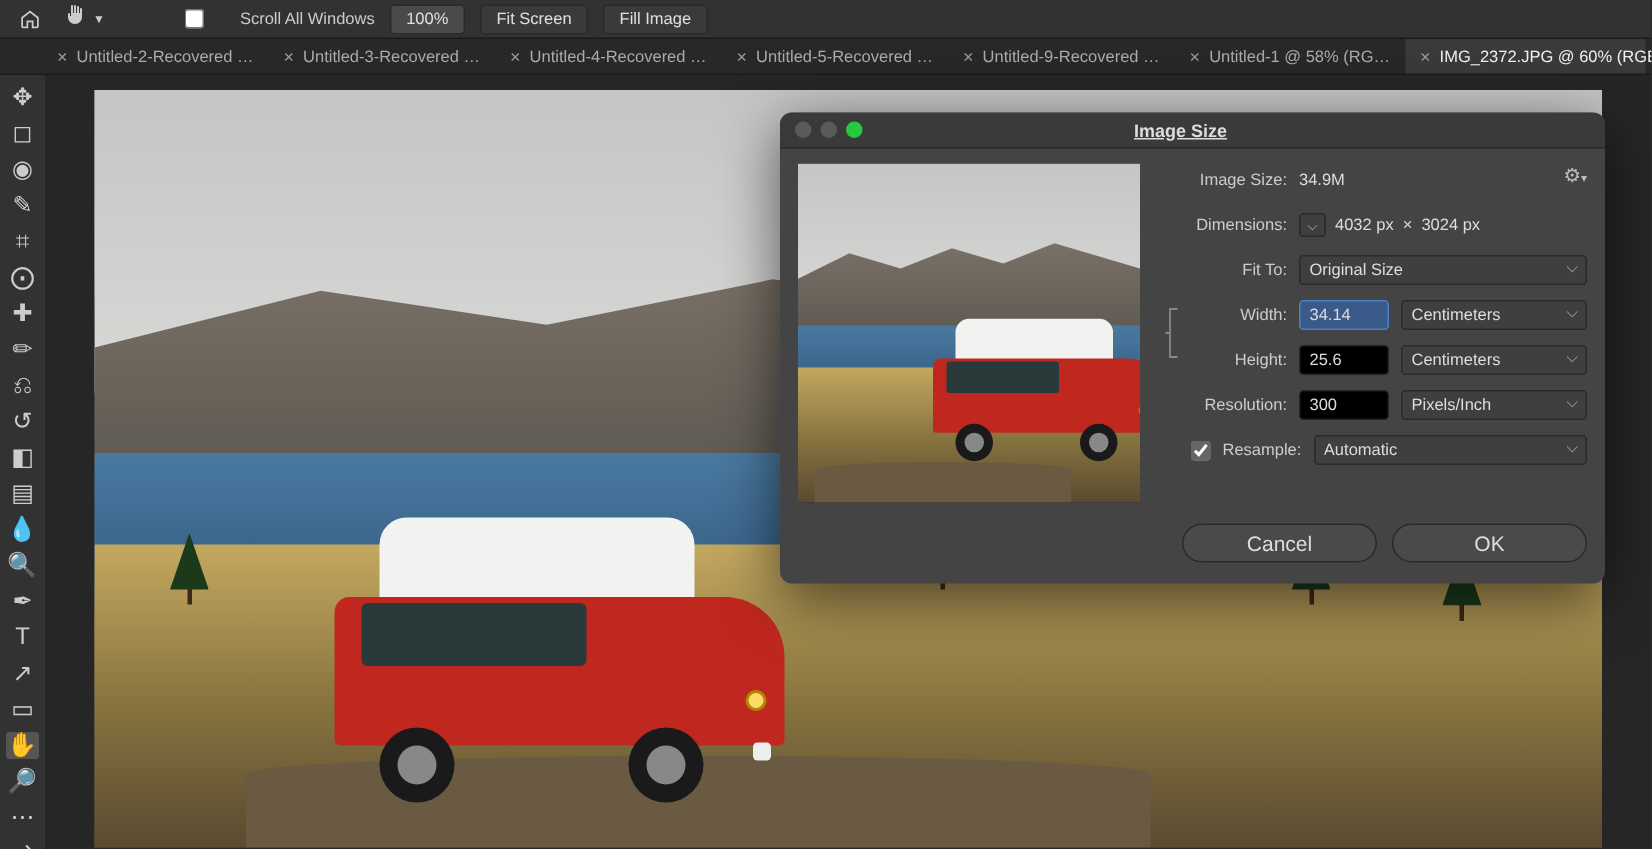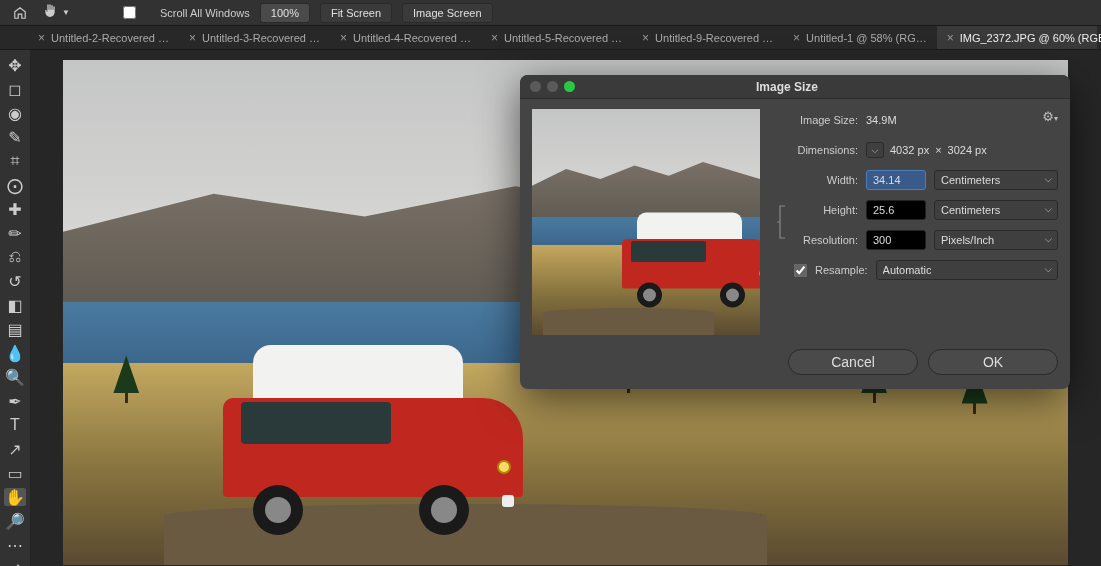--- a/index.html
+++ b/index.html
@@ -50,21 +50,21 @@
 .tree::after{content:"";position:absolute;bottom:10px;left:0;width:100%;height:38px;background:#1a3a1a;clip-path:polygon(50% 0,100% 100%,0 100%);}
 
 
 .dialog { position:absolute; left:520px; top:75px; width:550px; background:#444; border-radius:8px; box-shadow:0 10px 40px rgba(0,0,0,0.6); overflow:hidden; }
 .dlg-title { height:24px; background:#3a3a3a; display:flex; align-items:center; position:relative; border-bottom:1px solid #2a2a2a; }
 .traffic { display:flex; gap:6px; padding-left:10px; }
 .tl { width:11px; height:11px; border-radius:50%; }
 .tl.r { background:#5a5a5a; }
 .tl.y { background:#5a5a5a; }
 .tl.g { background:#28c840; }
-.dlg-title-text { position:absolute; left:0; right:16px; text-align:center; color:#ddd; font-size:12px; font-weight:600; }
+.dlg-title-text { position:absolute; left:0; right:16px; text-align:center; color:#ddd; font-size:12px; font-weight:600;text-decoration:underline; }
 .dlg-body { display:flex; padding:10px 12px 14px 12px; gap:12px; }
 .preview { width:228px; height:226px; background:#2a2a2a; position:relative; overflow:hidden; }
 .preview .canvas-mini { position:absolute; inset:0; }
 .preview .sky{inset:0 0 55% 0;}
 .preview .van{ transform:scale(0.5); transform-origin:center; left:15px; bottom:-20px; }
 .fields { flex:1; display:flex; flex-direction:column; gap:8px; font-size:11px; color:#ccc; position:relative; }
 .row { display:flex; align-items:center; gap:8px; height:22px; }
 .row .lbl { width:86px; text-align:right; }
 .row .val { color:#ddd; }
 .row input[type=text] { width:60px; background:#000000; border:1px solid #222; color:#ddd; padding:3px 6px; font-size:11px; border-radius:3px; }
@@ -94,21 +94,21 @@
           <path d="M12 2a1 1 0 0 1 1 1v7h1V4a1 1 0 1 1 2 0v6h1V6a1 1 0 1 1 2 0v8c0 4-3 7-7 7s-7-3-7-7v-3a1 1 0 1 1 2 0v2h1V3a1 1 0 0 1 1-1 1 1 0 0 1 1 1v7h1V3a1 1 0 0 1 1-1z"></path>
         </svg></span>
     <span style="font-size:8px;">▼</span>
   </div>
   <label class="chk">
     <input type="checkbox" style="">
     <span>Scroll All Windows</span>
   </label>
   <button class="zoom-btn">100%</button>
   <button class="fit-btn">Fit Screen</button>
-  <button class="fit-btn">Image Screen</button>
+  <button class="fit-btn">Fill Image</button>
 </div>
 
 <div class="tabs">
   <div class="tab">
       <span class="x">×</span>
       <span>Untitled-2-Recovered …</span>
     </div>
   <div class="tab">
       <span class="x">×</span>
       <span>Untitled-3-Recovered …</span>
@@ -222,20 +222,26 @@
       </div>
       <div class="row">
         <span class="lbl">Dimensions:</span>
         <div class="dims-box">
           <span class="dims-btn">⌵</span>
           <span class="val">4032 px</span>
           <span class="val">×</span>
           <span class="val">3024 px</span>
         </div>
       </div>
+      <div class="row">
+        <span class="lbl">Fit To:</span>
+        <div class="sel-wrap">
+            <select><option>Original Size</option></select>
+          </div>
+      </div>
       <div class="link-icon">
         <svg width="14" height="44" viewBox="0 0 14 44" fill="none" stroke="currentColor" stroke-width="1.2">
             <path d="M10 6 H5 V38 H10 M5 22 h-3"></path>
           </svg>
       </div>
       <div class="row" style="padding-left:14px">
         <span class="lbl" style="width:72px">Width:</span>
         <input type="text" class="hl" value="34.14" style="">
         <div class="sel-wrap">
             <select><option>Centimeters</option></select>

